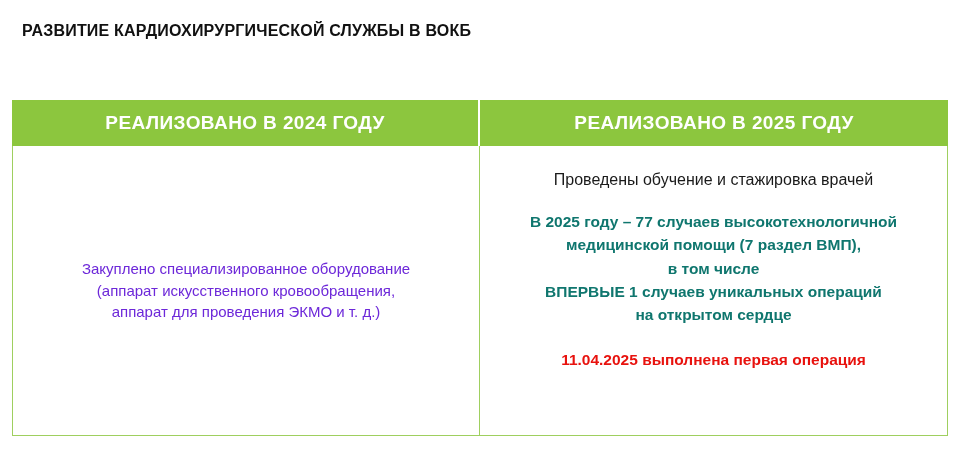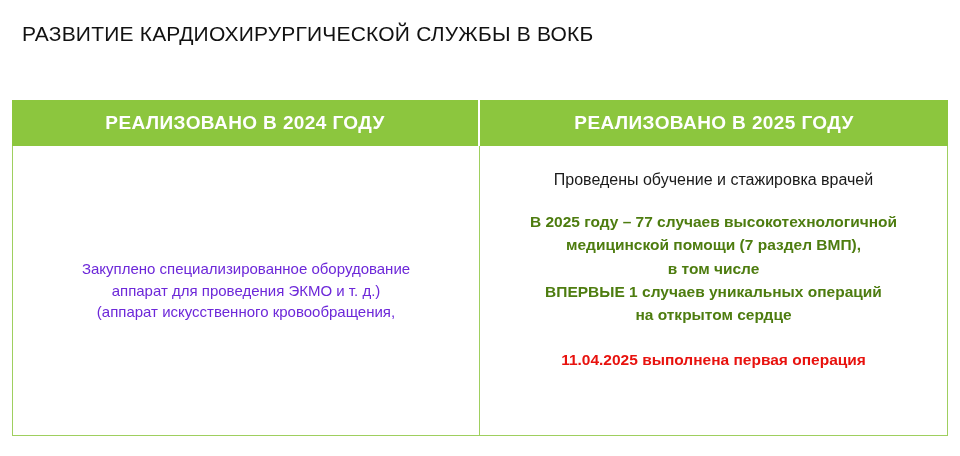--- a/index.html
+++ b/index.html
@@ -17,22 +17,22 @@
   .slide {
     position: relative;
     width: 960px;
     height: 456px;
     box-sizing: border-box;
   }
   .slide-title {
     position: absolute;
     left: 22px;
     top: 22px;
-    font-size: 21px;
-    font-weight: normal;
+    font-size: 16px;
+    font-weight: bold;
     letter-spacing: 0.2px;
     color: #111111;
     white-space: nowrap;
   }
   .table {
     position: absolute;
     left: 12px;
     top: 100px;
     width: 936px;
     display: flex;
@@ -91,21 +91,21 @@
     line-height: 1.5;
     text-align: center;
     color: #1a1a1a;
     margin-bottom: 18px;
   }
   .line-bold {
     font-size: 15.5px;
     font-weight: bold;
     line-height: 1.5;
     text-align: center;
-    color: #4d7c0f;
+    color: #0f766e;
   }
   .line-red {
     font-size: 15.5px;
     font-weight: bold;
     line-height: 1.5;
     color: #e8120e;
     margin-top: 22px;
   }
 </style>
 </head>
@@ -120,22 +120,22 @@
     <div class="table-head">
       <div class="head-cell left">РЕАЛИЗОВАНО В 2024 ГОДУ</div>
       <div class="head-cell">РЕАЛИЗОВАНО В 2025 ГОДУ</div>
     </div>
 
     <div class="table-body">
 
       <div class="body-cell left">
         <div class="cell-left-text">
           <div>Закуплено специализированное оборудование</div>
+          <div>(аппарат искусственного кровообращения,</div>
           <div>аппарат для проведения ЭКМО и т. д.)</div>
-          <div>(аппарат искусственного кровообращения,</div>
         </div>
       </div>
 
       <div class="body-cell cell-right">
         <div class="line-normal">Проведены обучение и стажировка врачей</div>
         <div class="line-bold">В 2025 году – 77 случаев высокотехнологичной</div>
         <div class="line-bold">медицинской помощи (7 раздел ВМП),</div>
         <div class="line-bold">в том числе</div>
         <div class="line-bold">ВПЕРВЫЕ 1 случаев уникальных операций</div>
         <div class="line-bold">на открытом сердце</div>

